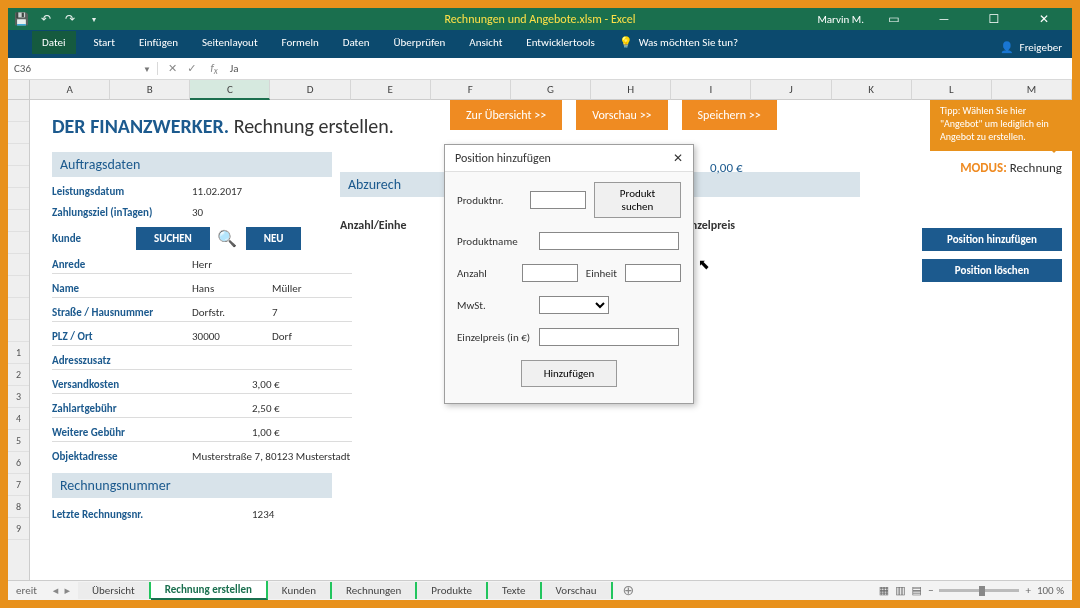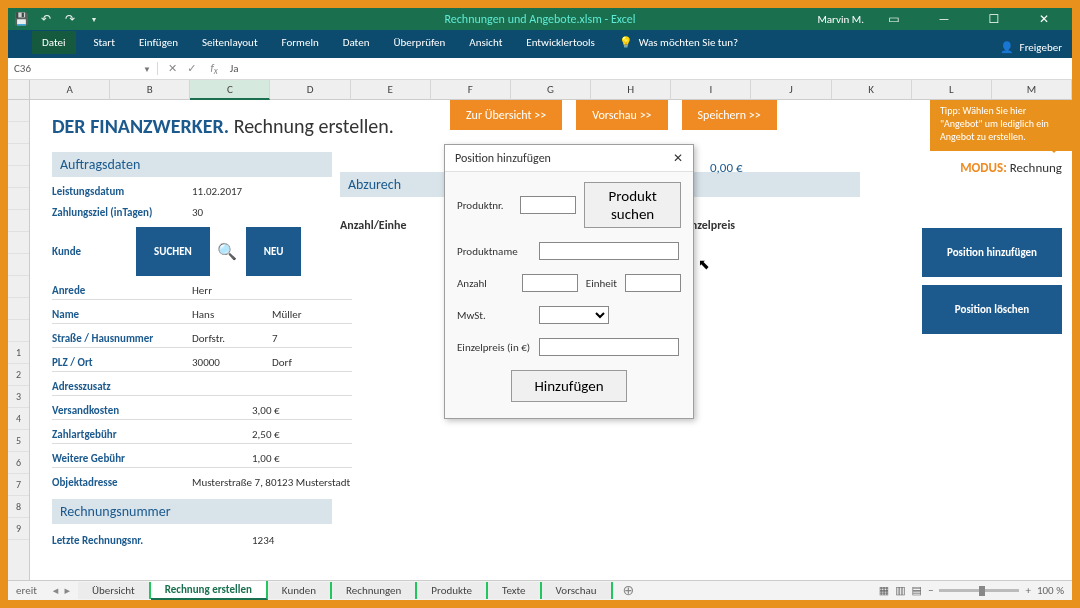--- a/index.html
+++ b/index.html
@@ -1,21 +1,21 @@
 <!DOCTYPE html>
 <html><head>
 <meta charset="utf-8">
 <style>
   * { box-sizing: border-box; margin: 0; padding: 0; font-family: "Segoe UI", Calibri, Arial, sans-serif; }
   body { background: #e8911c; width: 1080px; height: 608px; overflow: hidden; }
   .frame { position: absolute; inset: 8px; background: #fff; }
   .titlebar { background: #1a6f4e; height: 22px; display: flex; align-items: center; color: #fff; font-size: 11px; position: relative; }
   .tb-left { display: flex; align-items: center; gap: 8px; padding-left: 6px; }
   .tb-icon { width: 16px; height: 16px; display: inline-flex; align-items: center; justify-content: center; font-size: 12px; opacity: .9; }
-  .tb-title { position: absolute; left: 50%; transform: translateX(-50%); font-size: 12px; color: #5eead4; }
+  .tb-title { position: absolute; left: 50%; transform: translateX(-50%); font-size: 12px; color: #fde047; }
   .tb-right { position: absolute; right: 0; display: flex; align-items: center; gap: 10px; padding-right: 8px; font-size: 11px; }
   .tb-win { width: 40px; text-align: center; font-size: 12px; }
 
   .ribbonbar { background: #0c4a6e; height: 28px; display: flex; align-items: flex-end; color: #fff; font-size: 11px; padding: 0 6px 4px 24px; gap: 12px; position: relative; }
   .file-tab { background: #155a3f; padding: 5px 10px; }
   .rtab { padding: 5px 6px; cursor: pointer; }
   .tellme { display: flex; align-items: center; gap: 6px; padding: 5px 6px; }
   .bulb { font-size: 11px; }
   .share { position: absolute; right: 10px; bottom: 4px; display: flex; align-items: center; gap: 6px; }
 
@@ -55,39 +55,39 @@
   .amount { position: absolute; left: 680px; top: 60px; color: #1c5a8e; font-size: 13px; }
 
   .kv { display: flex; width: 300px; margin-top: 8px; }
   .kv .k { color: #1c5a8e; font-weight: bold; width: 140px; }
   .kv .v { flex: 1; }
   .kv .v2 { width: 80px; }
   .hr { border-bottom: 1px solid #dcdcdc; width: 300px; margin-top: 2px; }
 
   .kunde-row { display: flex; align-items: center; gap: 8px; margin-top: 8px; }
   .kunde-row .k { color: #1c5a8e; font-weight: bold; width: 76px; }
-  .btn-blue { background: #1c5a8e; color: #fff; border: none; font-size: 11px; padding: 18px 18px; cursor: pointer; font-weight: bold; }
+  .btn-blue { background: #1c5a8e; color: #fff; border: none; font-size: 11px; padding: 5px 18px; cursor: pointer; font-weight: bold; }
   .mag { color: #1c5a8e; font-size: 16px; }
 
   .rhdr { position: absolute; left: 310px; top: 118px; font-size: 12px; color: #333; font-weight: bold; }
   .rhdr2 { position: absolute; left: 652px; top: 118px; font-size: 12px; color: #333; font-weight: bold; }
 
   .pos-btns { position: absolute; right: 10px; top: 128px; display: flex; flex-direction: column; gap: 8px; }
   .pos-btns .btn-blue { width: 140px; }
 
   .dialog { position: absolute; left: 414px; top: 44px; width: 250px; background: #f9f9f9; border: 1px solid #9e9e9e; box-shadow: 2px 2px 6px rgba(0,0,0,.25); z-index: 50; }
   .dlg-title { display: flex; justify-content: space-between; align-items: center; padding: 6px 10px; font-size: 12px; color: #333; border-bottom: 1px solid #e0e0e0; background: #fff; }
   .dlg-body { padding: 10px 12px 16px 12px; font-size: 11px; }
   .drow { display: flex; align-items: center; gap: 8px; margin-bottom: 14px; }
   .drow label { width: 74px; color: #333; }
   .dinp { border: 1px solid #888; height: 18px; padding: 0 2px; background: #fff; }
   .dinp.sm { width: 56px; }
   .dinp.md { width: 140px; }
   .dsel { border: 1px solid #888; height: 18px; width: 70px; background: #fff; }
-  .dbtn { border: 1px solid #999; background: #f0f0f0; font-size: 15px; padding: 4px 12px; cursor: pointer; }
+  .dbtn { border: 1px solid #999; background: #f0f0f0; font-size: 11px; padding: 4px 12px; cursor: pointer; }
   .cursor-ptr { position: absolute; left: 668px; top: 156px; font-size: 14px; color: #000; pointer-events: none; z-index: 60; }
 
   .tabs { position: absolute; bottom: 0; left: 0; right: 0; height: 20px; background: #f3f3f3; border-top: 1px solid #ccc; display: flex; align-items: center; font-size: 11px; color: #444; }
   .tab-nav { display: flex; gap: 6px; padding: 0 8px; color: #888; }
   .tab-nav span { cursor: pointer; }
   .tab { padding: 2px 14px; border-right: 2px solid #22c55e; background: #ececec; cursor: pointer; }
   .tab.active { background: #fff; color: #1a6f4e; font-weight: bold; border-bottom: 2px solid #1a6f4e; }
   .tab-add { padding: 0 10px; color: #888; font-size: 14px; }
   .tabs-right { position: absolute; right: 0; display: flex; align-items: center; gap: 6px; padding: 0 8px; color: #666; font-size: 11px; }
   .zoom-slider { width: 80px; height: 3px; background: #bbb; position: relative; }

